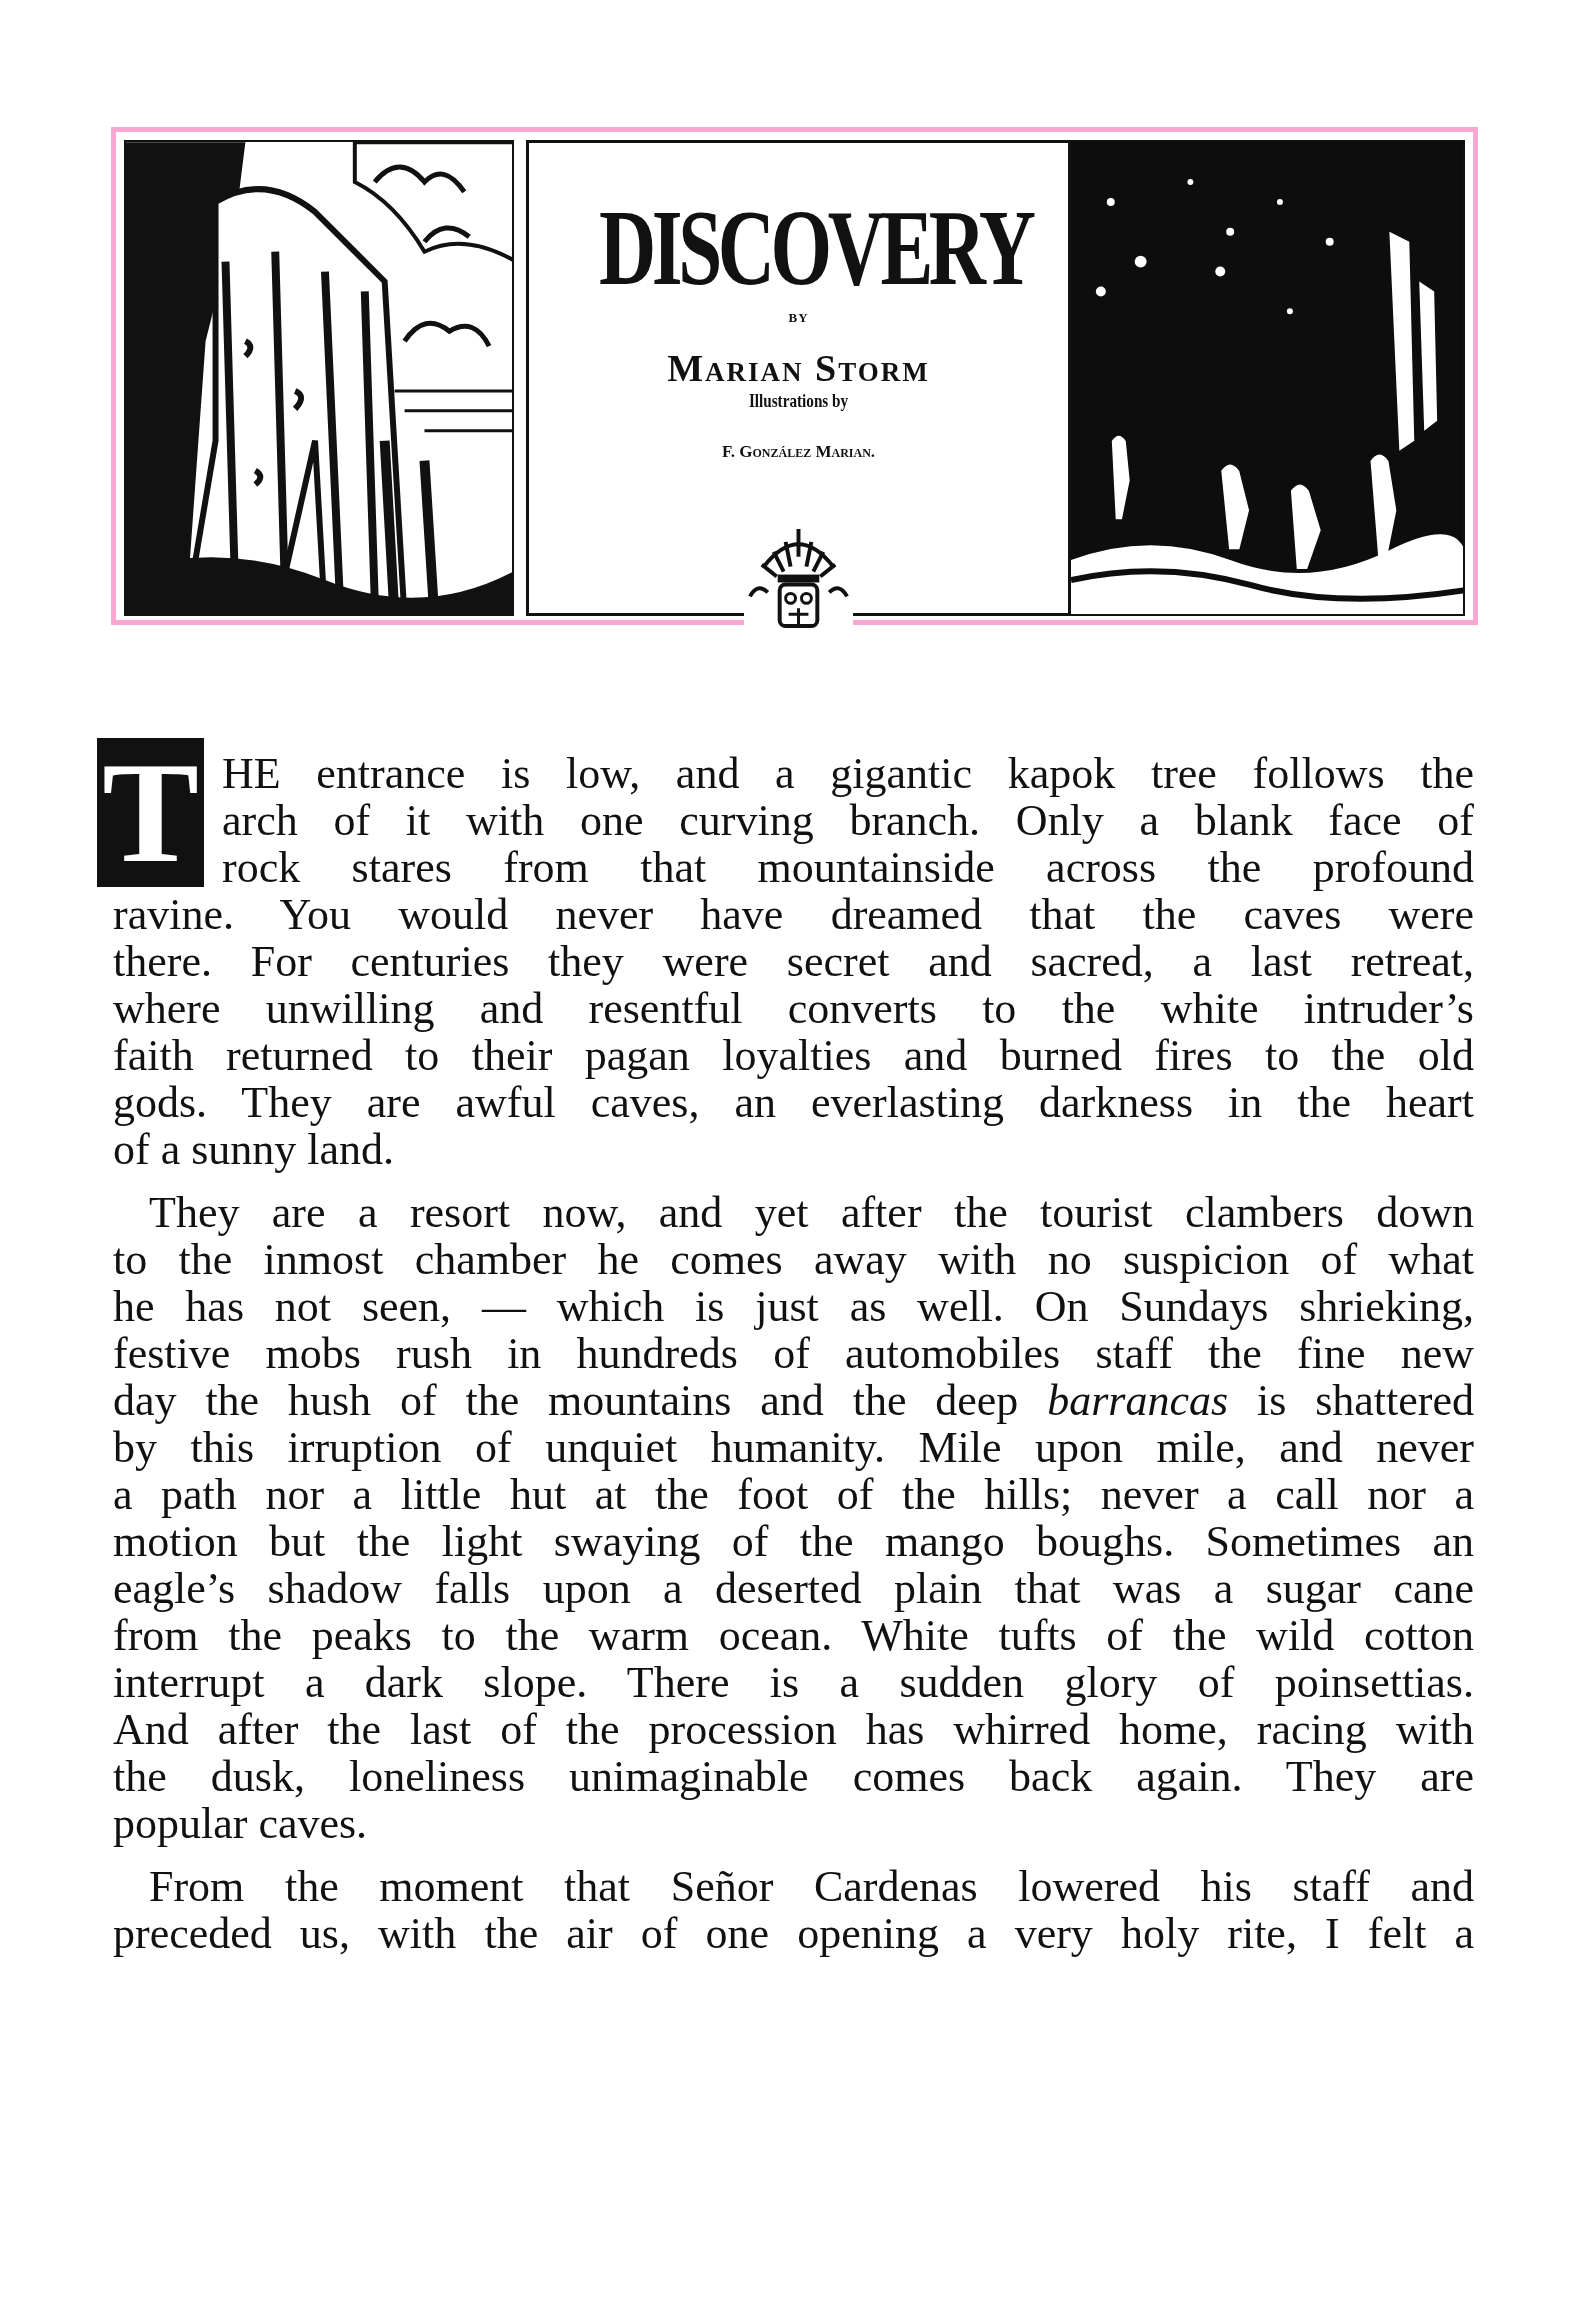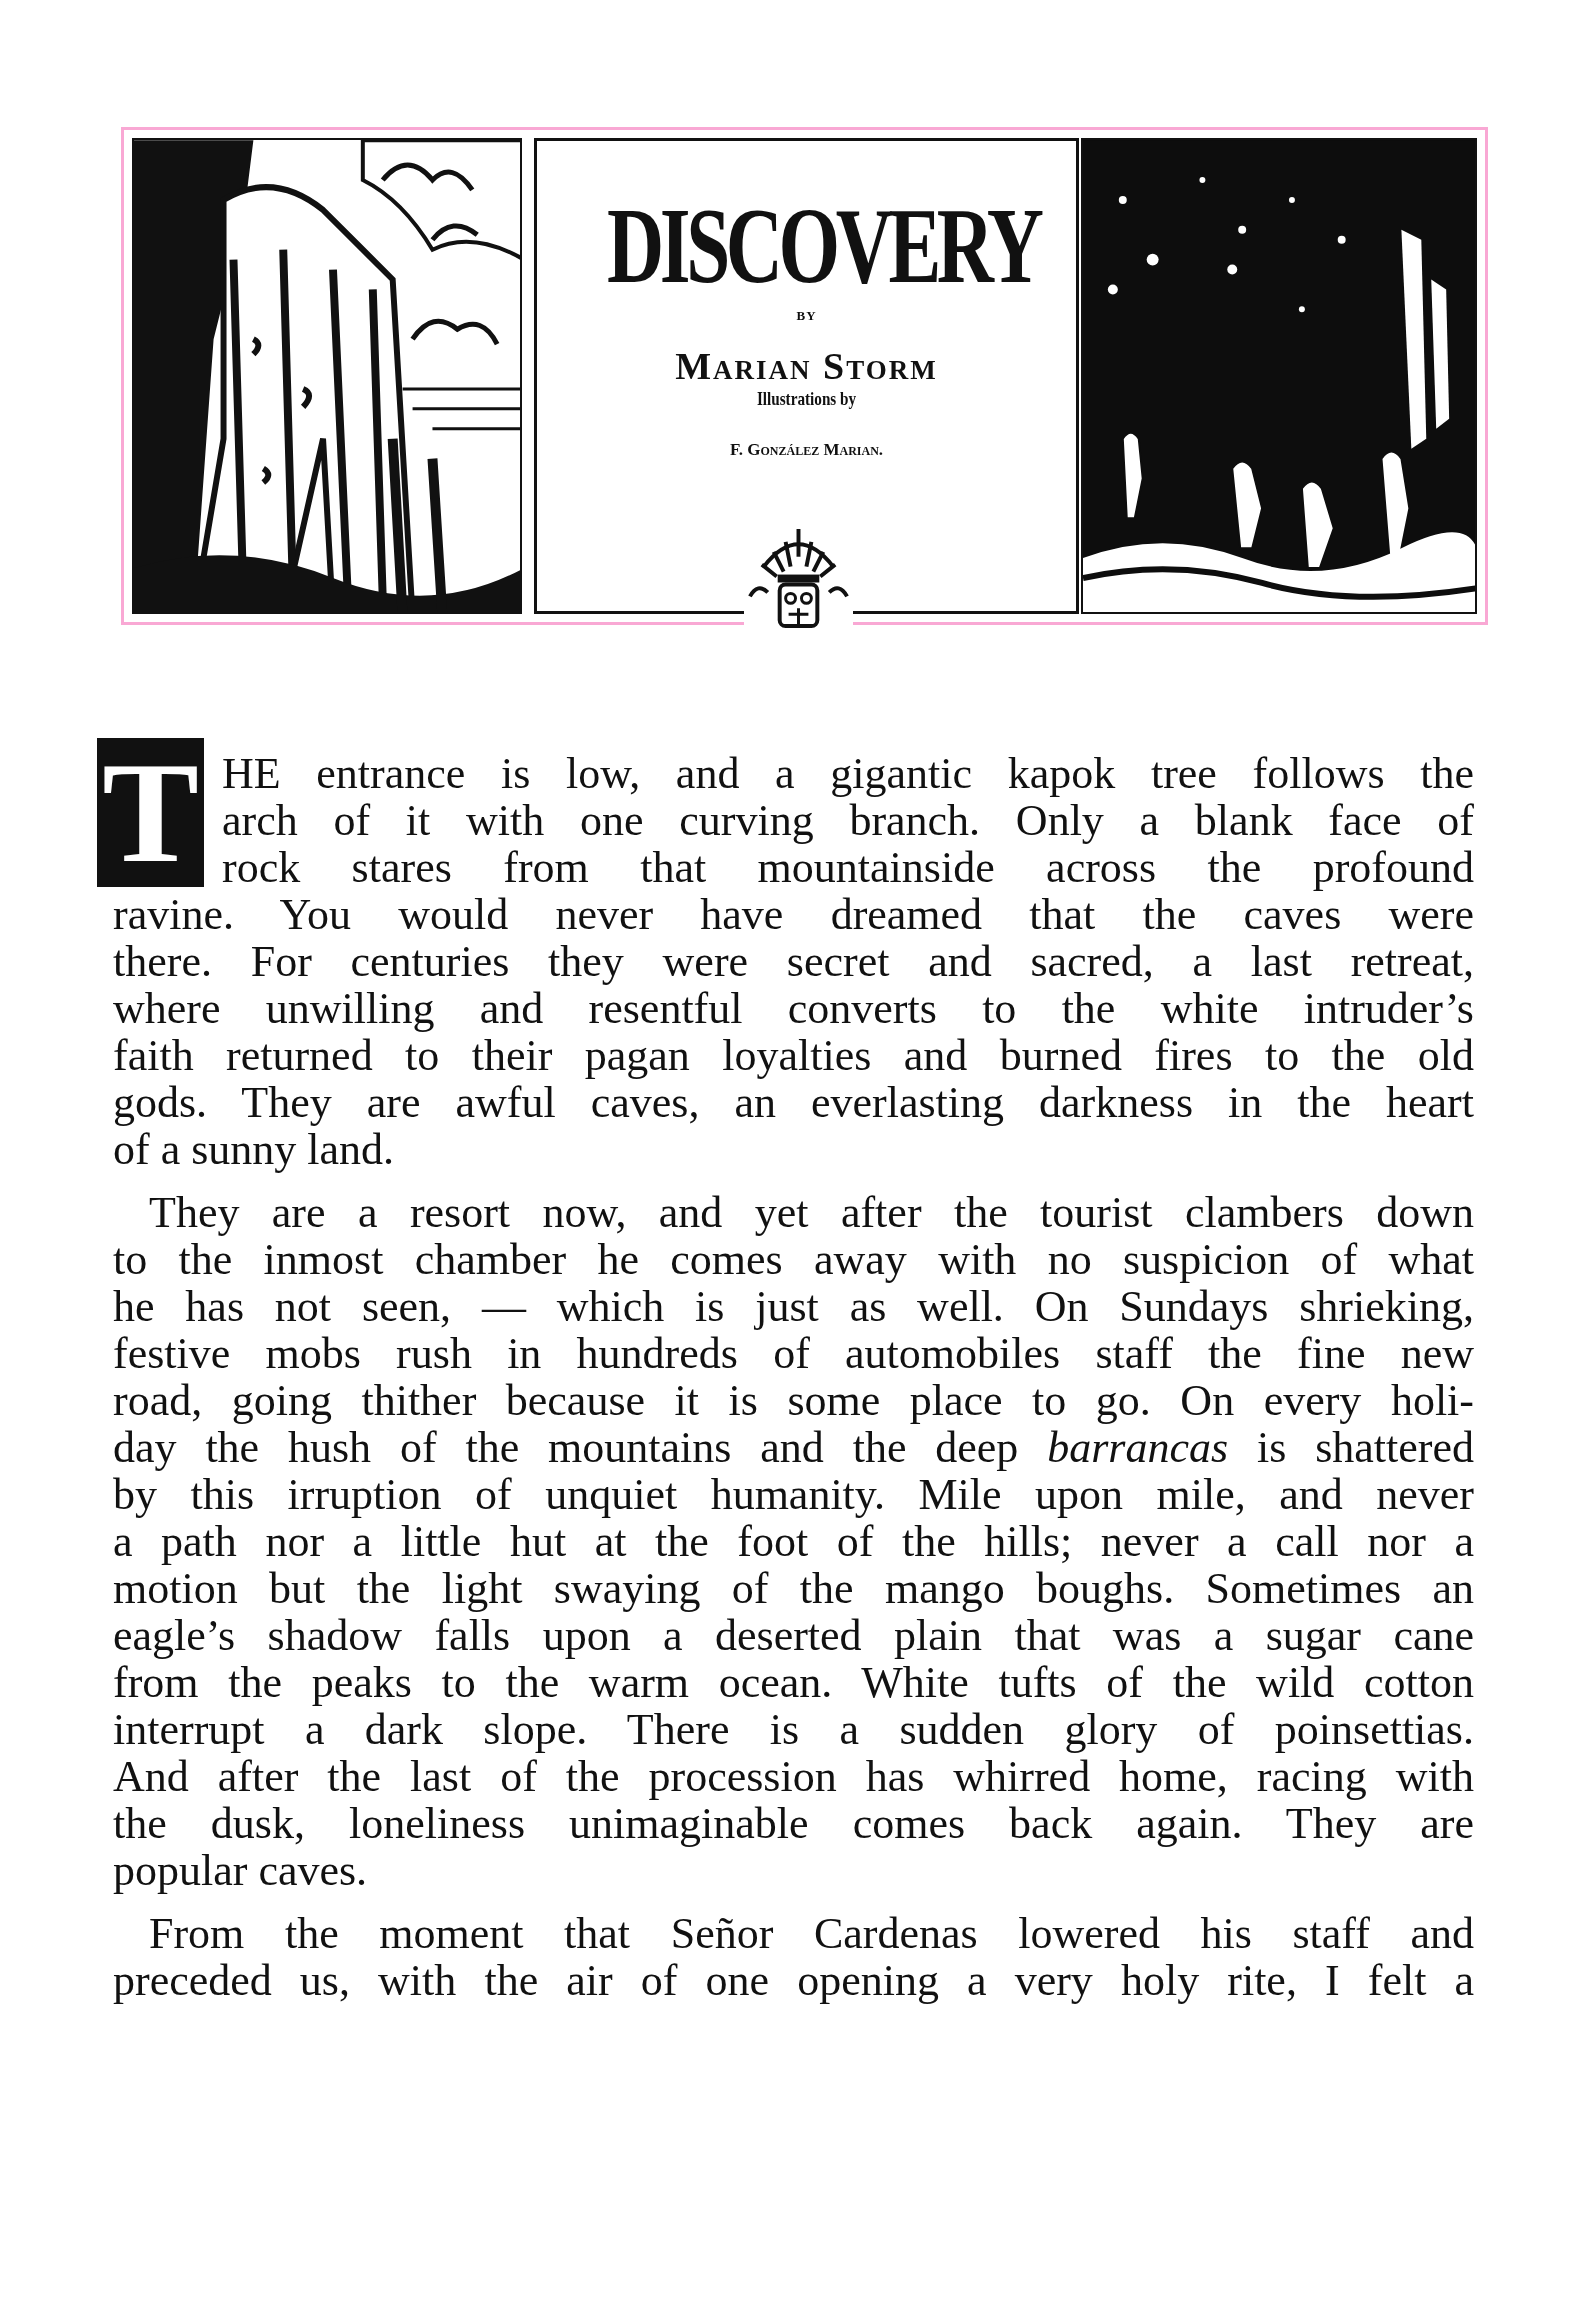--- a/index.html
+++ b/index.html
@@ -1,21 +1,21 @@
 <!DOCTYPE html>
 <html><head>
 <meta charset="utf-8">
 <style>
   html, body { margin: 0; padding: 0; background: #ffffff; }
   body { width: 1587px; height: 2318px; position: relative; overflow: hidden;
          font-family: "Liberation Serif", "DejaVu Serif", serif; color: #111; }
 
   
-  .header { position: absolute; left: 121px; top: 127px; width: 1367px; height: 498px;
-            border: 3px solid #f9a8d4; box-sizing: border-box; background: #fff; }
+  .header { position: absolute; left: 111px; top: 127px; width: 1367px; height: 498px;
+            border: 5px solid #f9a8d4; box-sizing: border-box; background: #fff; }
   .panel { position: absolute; top: 8px; height: 476px; box-sizing: border-box; border: 2px solid #111; overflow: hidden; }
   .panel.left { left: 8px; width: 390px; background: #fff; }
   .panel.right { right: 8px; width: 396px; background: #0d0d0d; }
   .panel.center { left: 410px; width: 545px; background: #fff; border: 3px solid #111; }
 
   .title { position: absolute; top: 52px; left: 0; right: 0; text-align: center;
            font-family: "Liberation Serif", serif; font-size: 107px; font-weight: bold;
            letter-spacing: -6px; transform: scaleX(0.74); transform-origin: center; line-height: 1; }
   .by { position: absolute; top: 167px; left: 0; right: 0; text-align: center; font-size: 13px; font-weight: bold; letter-spacing: 1px; }
   .author { position: absolute; top: 187px; left: 0; right: 0; text-align: center; font-size: 38px; font-weight: bold; font-variant: small-caps; letter-spacing: 2px; margin-top: 16px; }
@@ -118,21 +118,20 @@
     <span class="line">faith returned to their pagan loyalties and burned fires to the old</span>
     <span class="line">gods. They are awful caves, an everlasting darkness in the heart</span>
     <span class="line last">of a sunny land.</span>
   </p>
 
   <p>
     <span class="line" style="padding-left:36px">They are a resort now, and yet after the tourist clambers down</span>
     <span class="line">to the inmost chamber he comes away with no suspicion of what</span>
     <span class="line">he has not seen, — which is just as well. On Sundays shrieking,</span>
     <span class="line">festive mobs rush in hundreds of automobiles staff the fine new</span>
-    <span class="line">road, going thither because it is some place to go. On every holi-</span>
     <span class="line"><span>day the hush of the mountains and the deep </span><em>barrancas</em><span> is shattered</span></span>
     <span class="line">by this irruption of unquiet humanity. Mile upon mile, and never</span>
     <span class="line">a path nor a little hut at the foot of the hills; never a call nor a</span>
     <span class="line">motion but the light swaying of the mango boughs. Sometimes an</span>
     <span class="line">eagle’s shadow falls upon a deserted plain that was a sugar cane</span>
     <span class="line">from the peaks to the warm ocean. White tufts of the wild cotton</span>
     <span class="line">interrupt a dark slope. There is a sudden glory of poinsettias.</span>
     <span class="line">And after the last of the procession has whirred home, racing with</span>
     <span class="line">the dusk, loneliness unimaginable comes back again. They are</span>
     <span class="line last">popular caves.</span>

